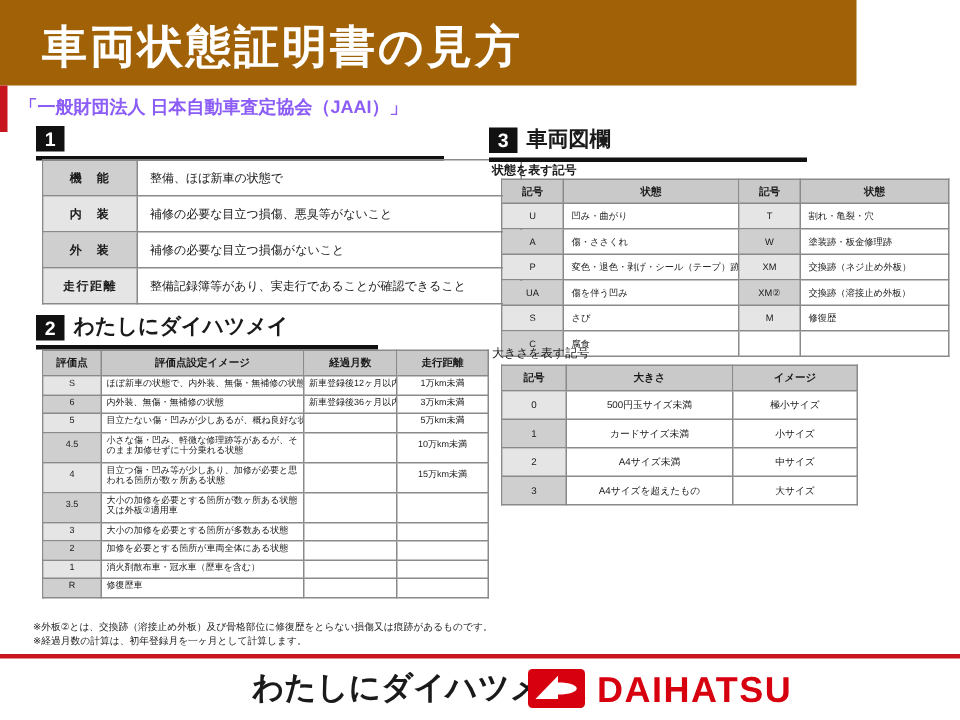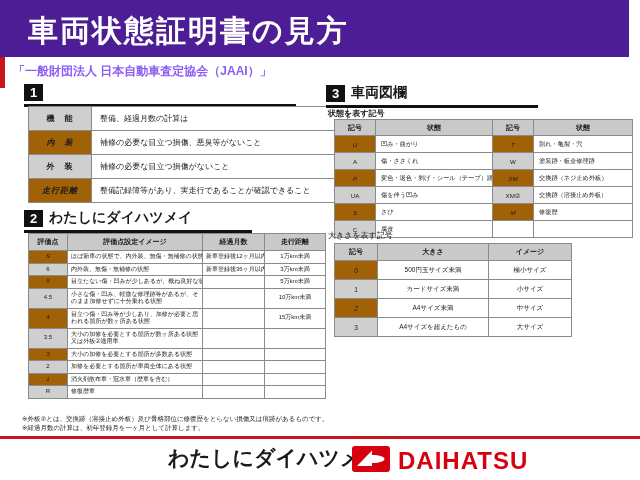--- a/index.html
+++ b/index.html
@@ -1,36 +1,36 @@
 <!DOCTYPE html>
 <html><head>
 <meta charset="utf-8">
 <style>
   html,body{margin:0;padding:0;}
   body{width:640px;height:480px;position:relative;background:#fff;overflow:hidden;
        font-family:"Liberation Sans","DejaVu Sans",sans-serif;color:#1a1a1a;}
   
-  .banner{position:absolute;left:0;top:0;width:629px;height:57px;background:#4c1d95;}
+  .banner{position:absolute;left:0;top:0;width:571px;height:57px;background:#a16207;}
   .banner-title{position:absolute;left:28px;top:11px;font-size:30px;font-weight:bold;color:#fff;letter-spacing:2px;}
   .banner-edition{position:absolute;left:478px;top:11px;font-size:30px;font-weight:bold;color:#fff;letter-spacing:1px;}
   .red-tab{position:absolute;left:0;top:57px;width:5px;height:31px;background:#c8161e;}
   .subtitle{position:absolute;left:13px;top:63px;font-size:12px;font-weight:bold;color:#8b5cf6;}
   
   .sec-head{position:absolute;display:flex;align-items:center;gap:6px;border-bottom:3px solid #111;padding-bottom:3px;}
   .sec-num{background:#111;color:#fff;width:19px;height:17px;font-size:13px;font-weight:bold;
            display:flex;align-items:center;justify-content:center;flex:0 0 auto;}
   .sec-title{font-size:14px;font-weight:bold;white-space:nowrap;}
   #sec1{left:24px;top:84px;width:272px;}
   #sec2{left:24px;top:209px;width:228px;}
   #sec3{left:326px;top:84px;width:212px;}
   
   table{border-collapse:collapse;table-layout:fixed;}
   td,th{border:1px solid #8a8a8a;overflow:hidden;}
   .hdr{background:#c9c9c9;font-weight:bold;text-align:center;}
-  .cell-lt{background:#a16207;font-style:italic;}
+  .cell-lt{background:#e5e5e5;}
   .cell-dk{background:#cfcfcf;}
   
   #tbl1{position:absolute;left:28px;top:106px;width:320px;}
   #tbl1 td{height:21px;font-size:8px;}
   #tbl1 .lab{width:60px;text-align:center;font-weight:bold;letter-spacing:1px;}
   #tbl1 .dsc{padding-left:8px;}
   
   #tbl2{position:absolute;left:28px;top:233px;width:285px;}
   #tbl2 th{height:14px;font-size:7px;}
   #tbl2 td{font-size:6px;padding:2px 3px;line-height:1.25;}
@@ -70,21 +70,21 @@
 <div class="red-tab"></div>
 <div class="subtitle">「一般財団法人 日本自動車査定協会（JAAI）」</div>
 
 <div class="sec-head" id="sec1">
   <span class="sec-num">1</span>
 </div>
 <table id="tbl1">
   <tbody>
       <tr>
     <td class="lab cell-dk">機　能</td>
-    <td class="dsc">整備、経過月数の計算は</td>
+    <td class="dsc">整備、ほぼ新車の状態で</td>
   </tr>
   <tr>
     <td class="lab cell-lt">内　装</td>
     <td class="dsc">補修の必要な目立つ損傷、悪臭等がないこと</td>
   </tr>
   <tr>
     <td class="lab cell-dk">外　装</td>
     <td class="dsc">補修の必要な目立つ損傷がないこと</td>
   </tr>
   <tr>

